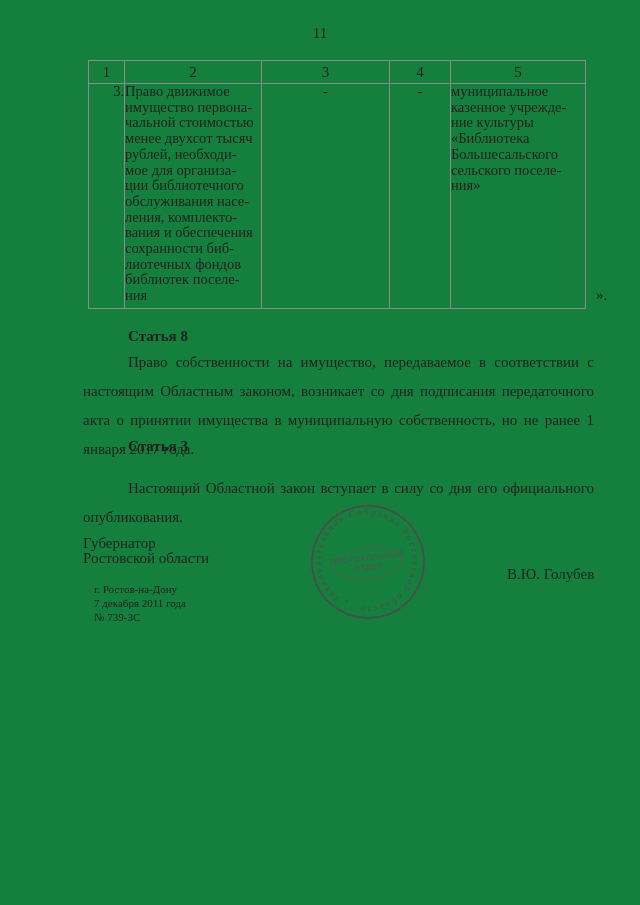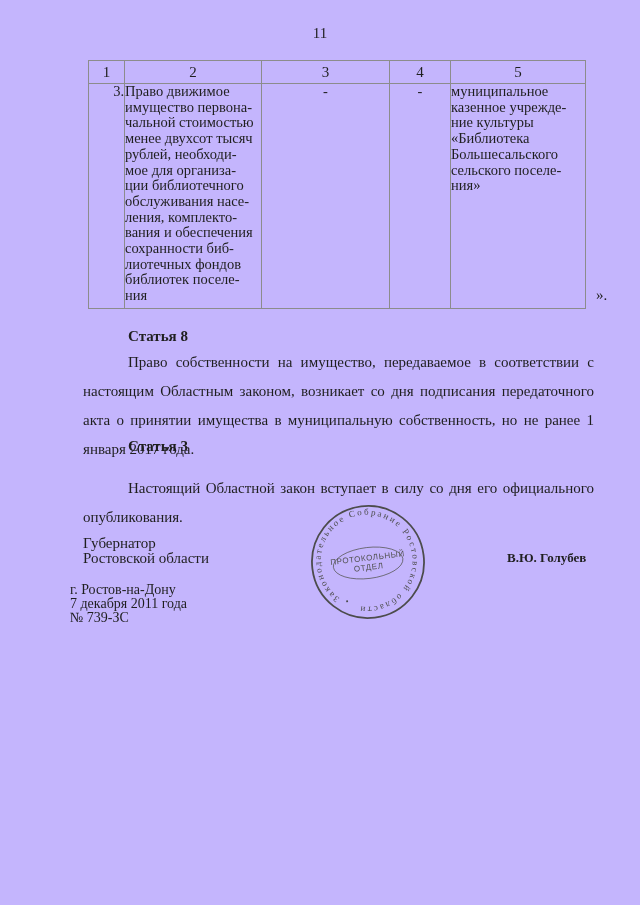--- a/index.html
+++ b/index.html
@@ -1,19 +1,19 @@
 <!DOCTYPE html>
 <html><head>
 <meta charset="utf-8">
 <style>
   html,body{margin:0;padding:0;background:#e8e8e8;}
   .page{
     position:relative;
     width:640px;height:905px;
-    background:#c4b5fd;
+    background:#15803d;
     font-family:"Liberation Serif","DejaVu Serif",serif;
     color:#1f1f1f;
     overflow:hidden;
     margin:0 auto;
   }
   .page-number{
     position:absolute;left:0;top:25px;width:640px;
     text-align:center;font-size:15px;
   }
   table.doc-table{
@@ -52,25 +52,25 @@
     font-size:15px;line-height:29px;
     text-align:justify;text-indent:45px;
   }
   .p1{top:348px;}
   .p2{top:458px;margin-top:16px;}
   .sig-title{
     position:absolute;left:83px;top:536px;width:142px;
     text-align:left;font-size:15px;line-height:14.5px;
   }
   .sig-name{
-    position:absolute;left:507px;top:550px;font-size:13px;font-weight:bold;
+    position:absolute;left:507px;top:566px;font-size:15px;
   }
   .sig-meta{
-    position:absolute;left:70px;top:583px;
-    font-size:14px;line-height:13.8px;
+    position:absolute;left:94px;top:583px;
+    font-size:11px;line-height:13.8px;
   }
   .stamp{
     position:absolute;left:308px;top:502px;
     width:120px;height:120px;
     transform:rotate(-7deg);
   }
   .stamp text{fill:#4c4c4c;}
   .stamp .ring-text{
     font-family:"Liberation Serif","DejaVu Serif",serif;
     font-size:9px;letter-spacing:2px;

